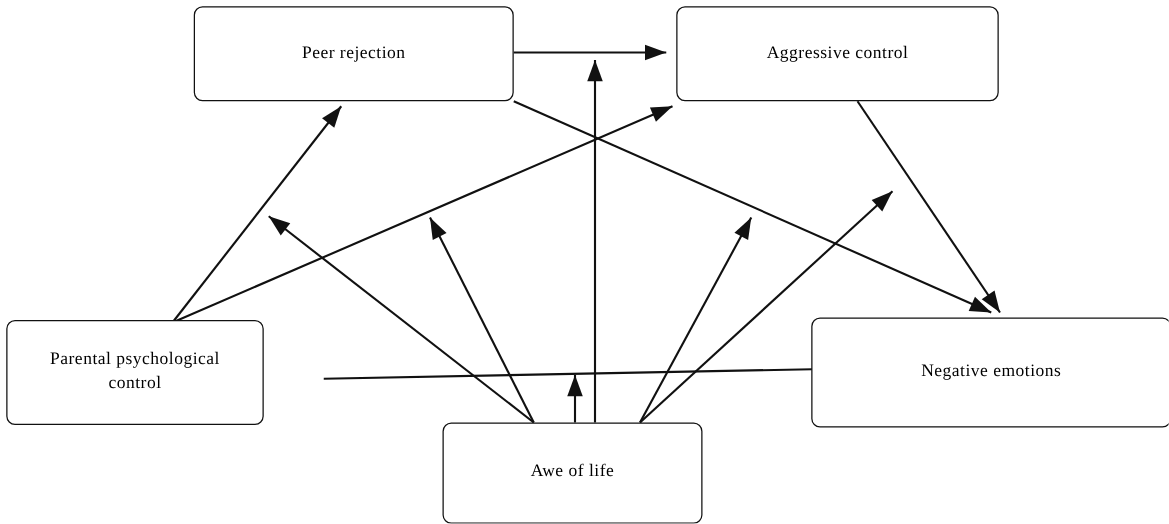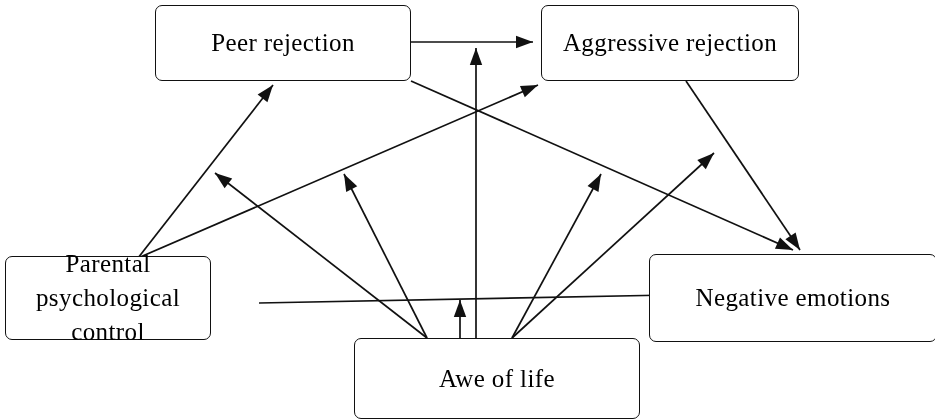--- a/index.html
+++ b/index.html
@@ -29,21 +29,21 @@
     box-sizing: border-box;
     border: 1.6px solid #111111;
     border-radius: 7px;
     background: #ffffff;
     display: flex;
     align-items: center;
     justify-content: center;
     text-align: center;
     color: #000000;
     font-family: "Liberation Serif", "DejaVu Serif", serif;
-    font-size: 25px;
+    font-size: 14px;
     line-height: 1.35;
     letter-spacing: 0.4px;
     z-index: 3;
   }
   .node-label {
     display: block;
     padding: 0 6px;
     white-space: pre-line;
   }
   .edge-line {
@@ -109,26 +109,26 @@
       <g>
         <polyline class="edge-line" points="512,338 714,153"></polyline>
         <polygon class="edge-head" points="714.00,153.00 697.34,160.06 705.80,169.13"></polygon>
       </g>
     </svg>
 
   <div class="node-box" style="left: 155px; top: 5px; width: 256px; height: 76px;">
     <span class="node-label">Peer rejection</span>
   </div>
   <div class="node-box" style="left: 541px; top: 5px; width: 258px; height: 76px;">
-    <span class="node-label">Aggressive rejection</span>
+    <span class="node-label">Aggressive control</span>
   </div>
   <div class="node-box" style="left: 5px; top: 256px; width: 206px; height: 84px;">
     <span class="node-label">Parental psychological
 control</span>
   </div>
   <div class="node-box" style="left: 649px; top: 254px; width: 288px; height: 88px;">
     <span class="node-label">Negative emotions</span>
   </div>
-  <div class="node-box" style="left: 354px; top: 338px; width: 286px; height: 81px;">
+  <div class="node-box" style="left: 354px; top: 338px; width: 208px; height: 81px;">
     <span class="node-label">Awe of life</span>
   </div>
 
 </div>
 
 </body></html>

